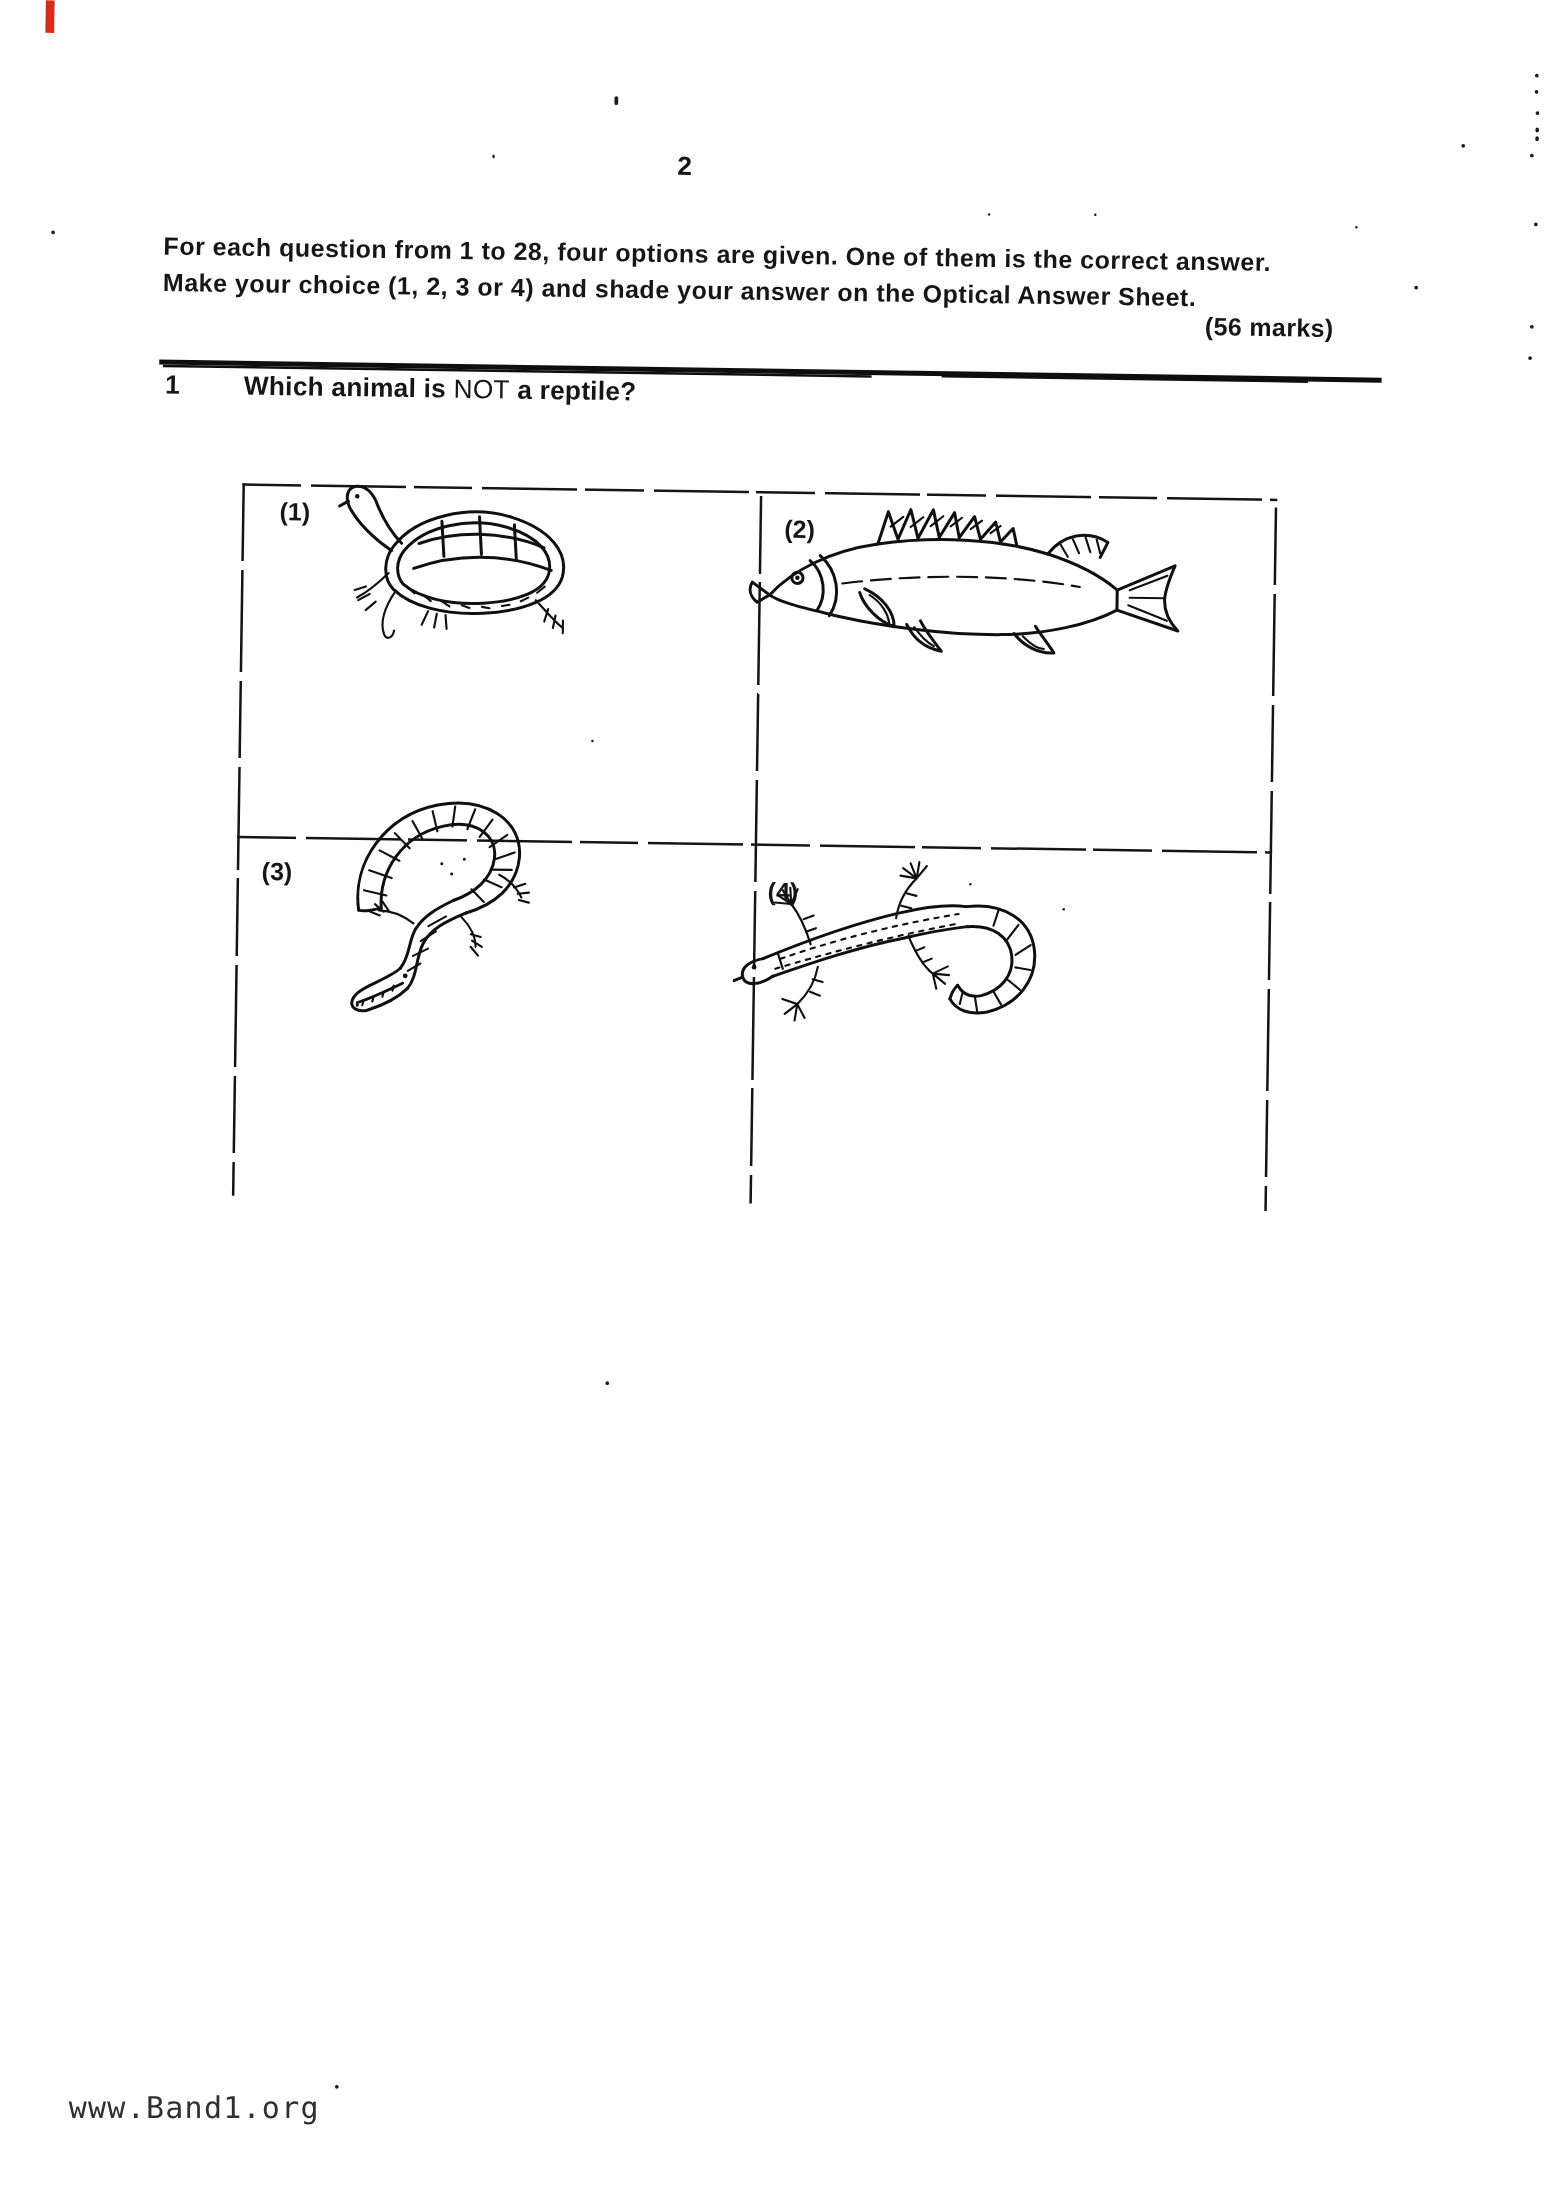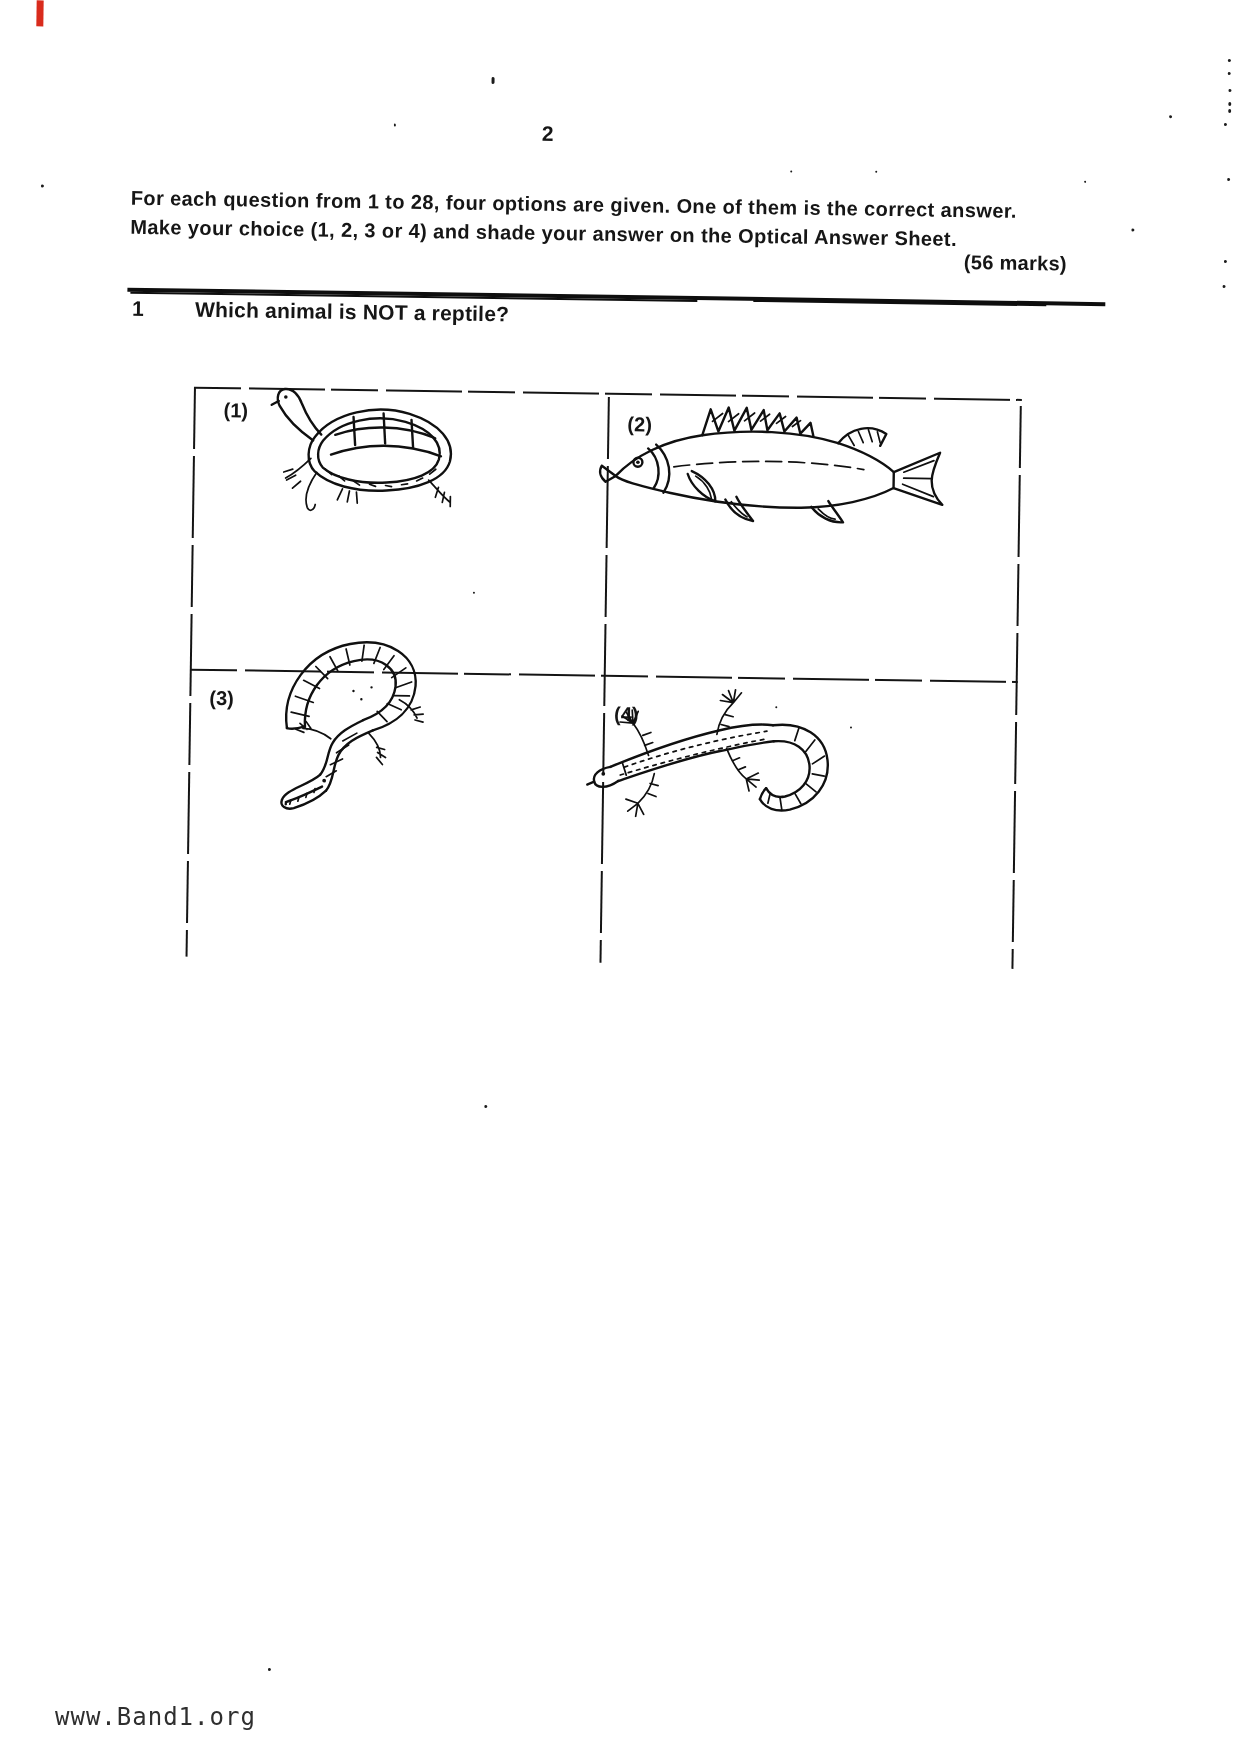--- a/index.html
+++ b/index.html
@@ -14,21 +14,21 @@
     font-size:20px;font-weight:600;line-height:29px;letter-spacing:0.4px;}
   .marks{position:absolute;left:855px;top:239px;width:212px;text-align:right;
     font-size:20px;font-weight:600;letter-spacing:0.3px;}
   .rule{position:absolute;left:128px;top:288px;width:978px;height:8px;}
   .rule .r1{position:absolute;left:0;top:0;width:100%;height:4px;background:#0e0e0e;}
   .rule .r2{position:absolute;left:3px;top:4px;width:58%;height:2px;background:#0e0e0e;}
   .rule .r3{position:absolute;left:64%;top:3px;width:30%;height:2px;background:#0e0e0e;}
 
   .q-number{position:absolute;left:133px;top:297px;font-size:21px;font-weight:700;}
   .q-text{position:absolute;left:196px;top:297px;font-size:21px;font-weight:600;letter-spacing:0.2px;}
-  .q-text b{font-weight:700;}
+  .q-text b{font-weight:400;}
 
   .grid{position:absolute;left:196px;top:386px;width:828px;height:570px;}
   .dash-h{position:absolute;height:2px;
     background-image:repeating-linear-gradient(90deg,#141414 0 47px,rgba(0,0,0,0) 47px 55px,#141414 55px 131px,rgba(0,0,0,0) 131px 137px);}
   .dash-v{position:absolute;width:2px;
     background-image:repeating-linear-gradient(180deg,#141414 0 62px,rgba(0,0,0,0) 62px 69px,#141414 69px 151px,rgba(0,0,0,0) 151px 158px);}
   .l-top{left:0;top:0;width:828px;}
   .l-hmid{left:0;top:282px;width:828px;}
   .l-left{left:0;top:0;height:570px;}
   .l-vmid{left:414px;top:4px;height:566px;}
@@ -46,21 +46,21 @@
   .animal svg{width:100%;height:100%;display:block;}
   .ink{stroke:#101010;stroke-width:2.4;fill:none;stroke-linecap:round;stroke-linejoin:round;}
   .ink-thin{stroke:#101010;stroke-width:1.7;fill:none;stroke-linecap:round;stroke-linejoin:round;}
   .ink-fill{fill:#101010;stroke:none;}
 
   .speck{position:absolute;background:#1c1c1c;border-radius:50%;}
   .red-mark{position:absolute;left:33px;top:2px;width:7px;height:26px;background:#d92b1c;}
 
   .footer{position:absolute;left:55px;top:1672px;
     font-family:"DejaVu Sans Mono","Liberation Mono",monospace;
-    font-size:24px;color:#2f2f2f;letter-spacing:1px;margin-top:31px;}
+    font-size:24px;color:#2f2f2f;letter-spacing:1px;}
 </style>
 </head>
 <body>
 
 <div class="page">
   <div class="scan">
 
     <div class="red-mark"></div>
 
     <div class="page-number">2</div>

